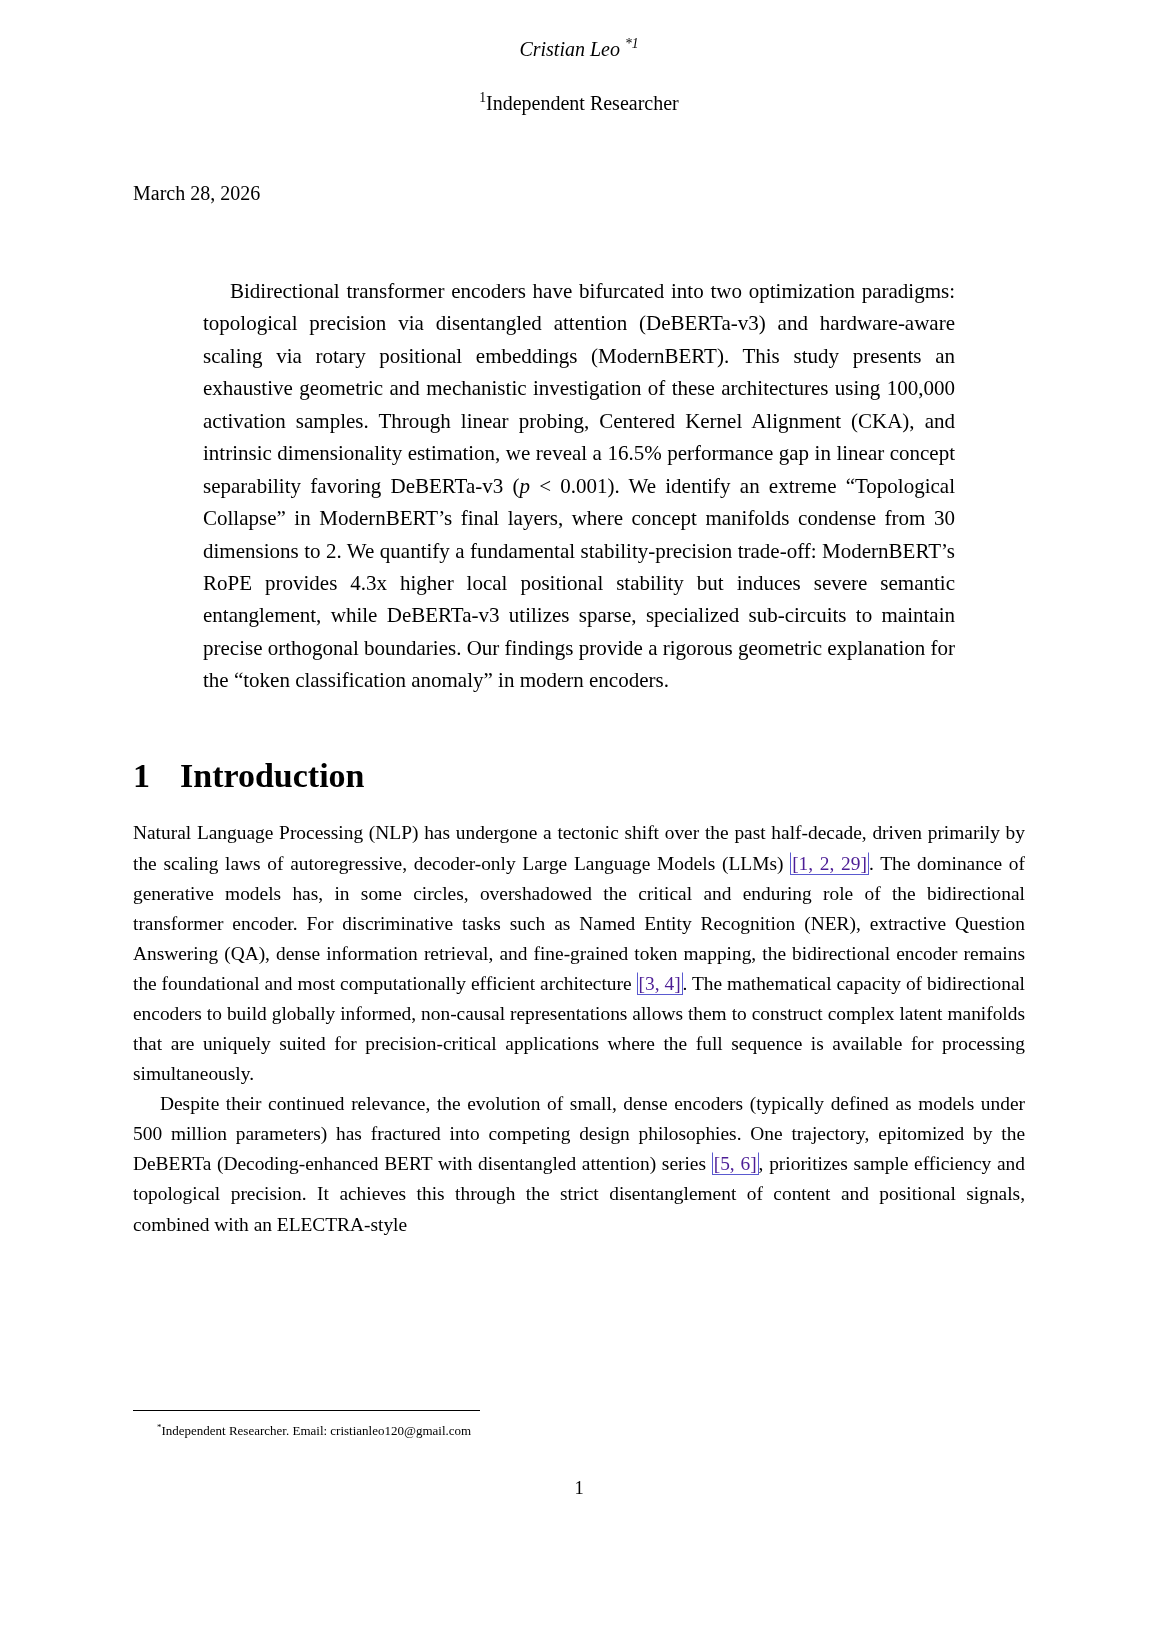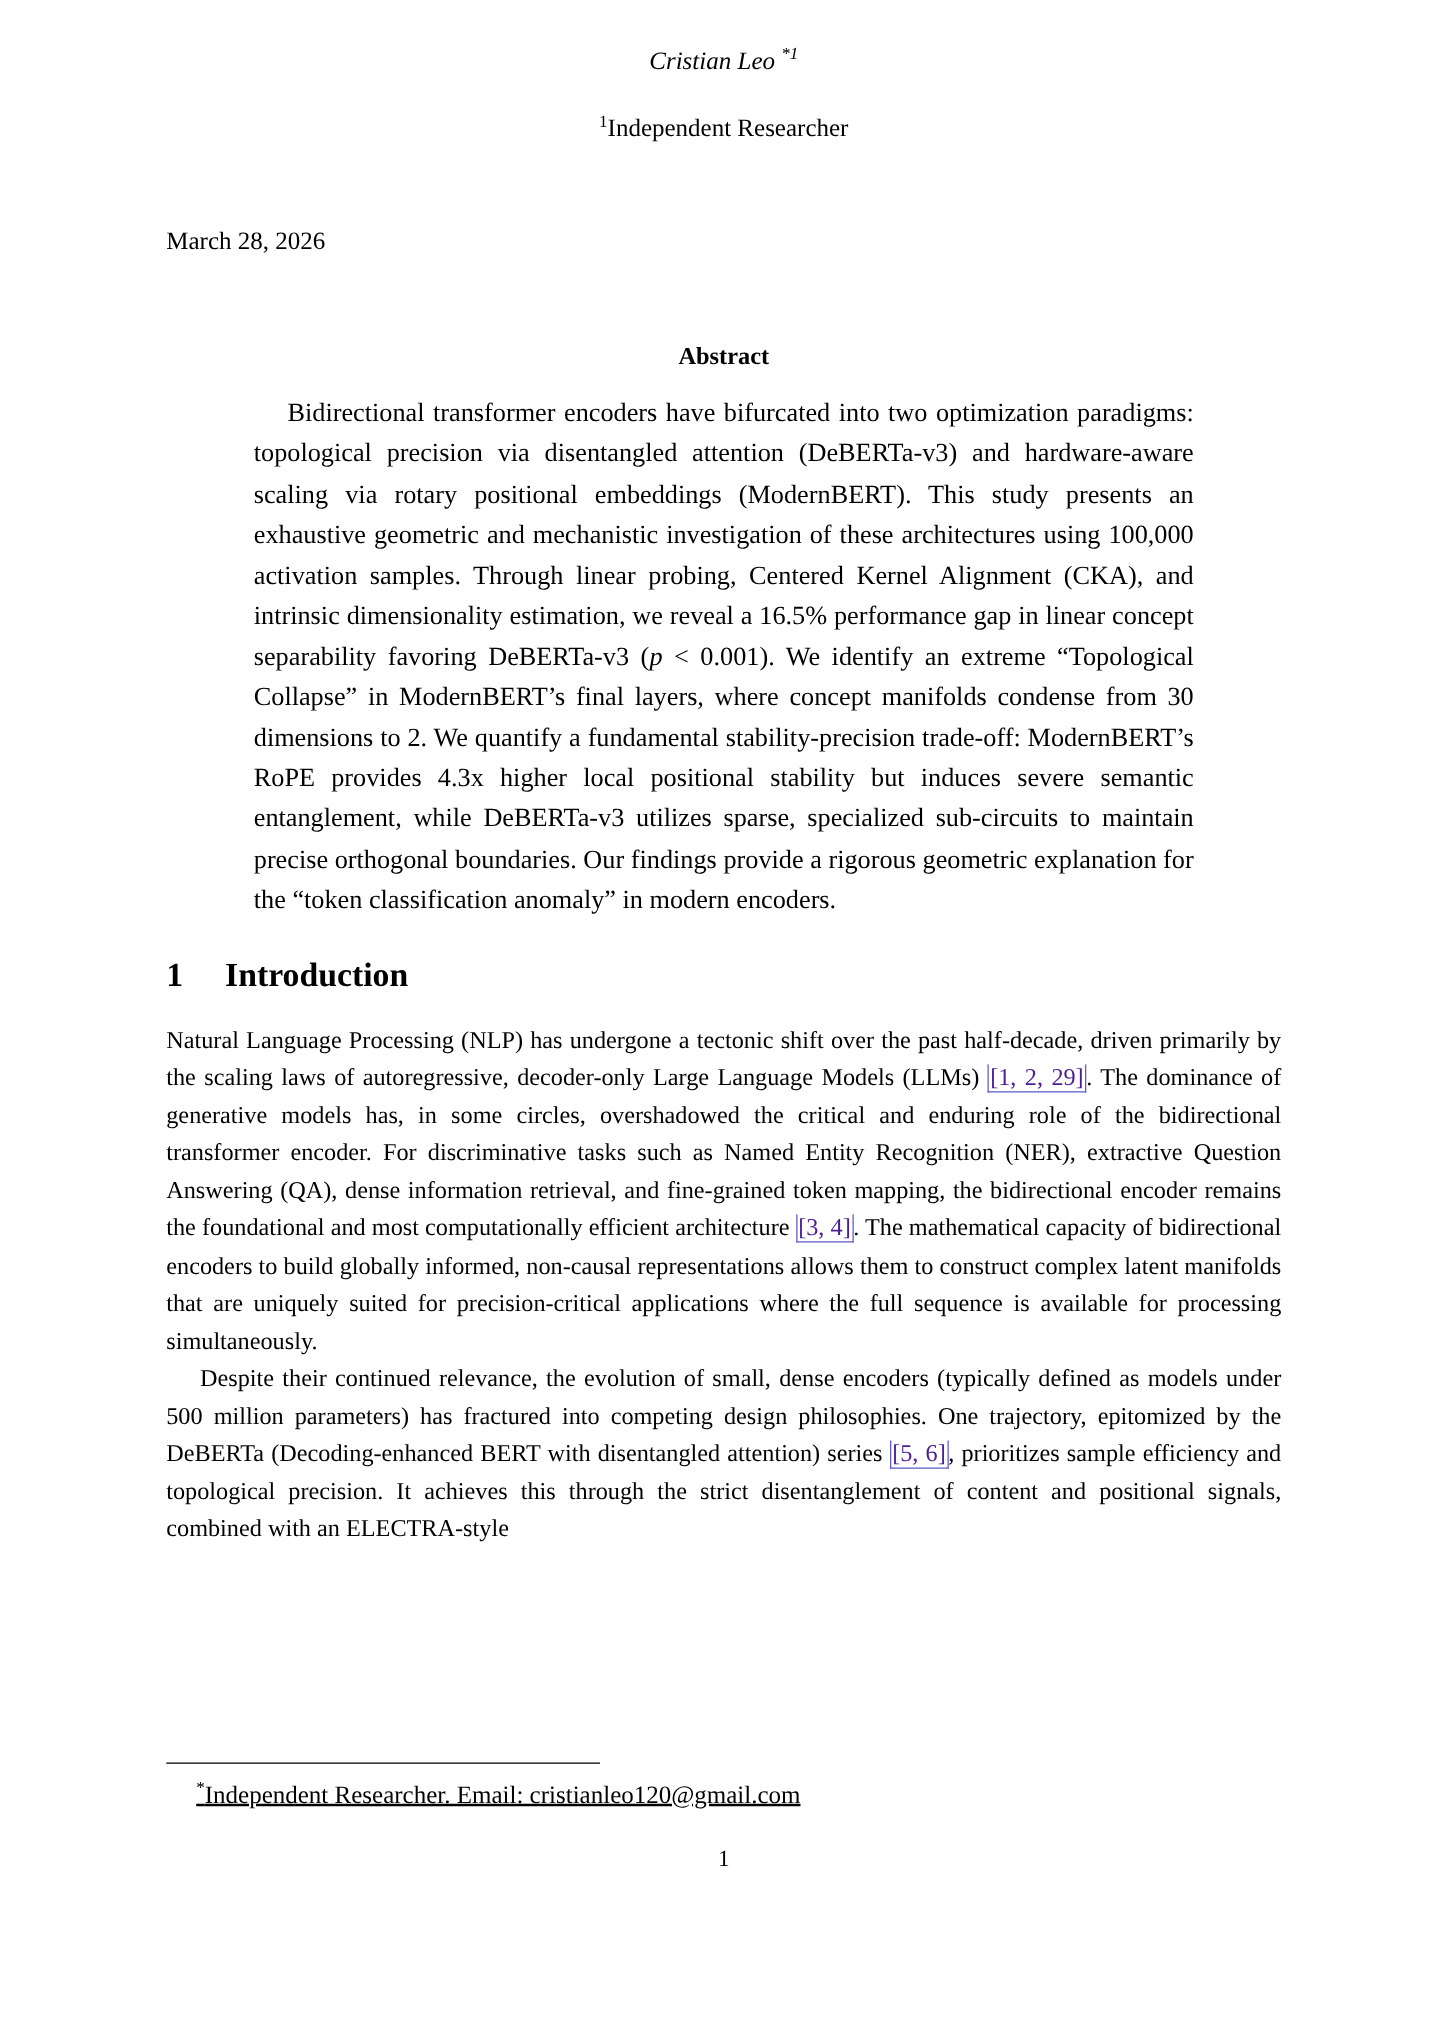--- a/index.html
+++ b/index.html
@@ -86,22 +86,22 @@
     margin-top: 27px;
     font-size: 18.6px;
     line-height: 1.55;
     text-align: justify;
     text-indent: 27px;
   }
   .keywords b { font-weight: bold; }
 
   
   h1.section {
-    margin: 28px 0 22px 0;
-    font-size: 27px;
+    margin: 59px 0 22px 0;
+    font-size: 34px;
     font-weight: bold;
     line-height: 1.2;
   }
   h1.section .num {
     display: inline-block;
     width: 47px;
   }
 
   
   p.body {
@@ -130,24 +130,23 @@
     top: 1410px;
     width: 347px;
     height: 1px;
     background: #000000;
   }
   .footnote {
     position: absolute;
     left: 133px;
     top: 1422px;
     width: 892px;
-    font-size: 20px;
+    font-size: 13px;
     line-height: 1.45;
     text-indent: 24px;
-    text-decoration: underline;
   }
   .pagenum {
     position: absolute;
     left: 0;
     top: 1478px;
     width: 1158px;
     text-align: center;
     font-size: 18.5px;
   }
   i.math { font-family: "Liberation Serif", serif; font-style: italic; }
@@ -164,21 +163,20 @@
       <span>Cristian Leo</span><span>&nbsp;</span><sup>*1</sup>
     </div>
 
     <div class="affil">
       <sup>1</sup><span>Independent Researcher</span>
     </div>
 
     <div class="date">March 28, 2026</div>
 
     <div class="abstract-block">
-      <div class="abstract-head">Abstract</div>
       <div class="abstract-body"><span>Bidirectional transformer encoders have bifurcated into two optimization paradigms: topological precision via disentangled attention (DeBERTa-v3) and hardware-aware scaling via rotary positional embeddings (ModernBERT). This study presents an exhaustive geometric and mechanistic investigation of these architectures using 100,000 activation samples. Through linear probing, Centered Kernel Alignment (CKA), and intrinsic dimensionality estimation, we reveal a 16.5% performance gap in linear concept separability favoring DeBERTa-v3 (</span><i class="math">p</i><span> &lt; 0.001</span><span>). We identify an extreme “Topological Collapse” in ModernBERT’s final layers, where concept manifolds condense from 30 dimensions to 2. We quantify a fundamental stability-precision trade-off: ModernBERT’s RoPE provides 4.3x higher local positional stability but induces severe semantic entanglement, while DeBERTa-v3 utilizes sparse, specialized sub-circuits to maintain precise orthogonal boundaries. Our findings provide a rigorous geometric explanation for the “token classification anomaly” in modern encoders.</span></div>
     </div>
 
 
     <h1 class="section"><span class="num">1</span><span>Introduction</span></h1>
 
     <p class="body"><span>Natural Language Processing (NLP) has undergone a tectonic shift over the past half-decade, driven primarily by the scaling laws of autoregressive, decoder-only Large Language Models (LLMs) </span><a class="cite" href="#">[1, 2, 29]</a><span>. The dominance of generative models has, in some circles, overshadowed the critical and enduring role of the bidirectional transformer encoder. For discriminative tasks such as Named Entity Recognition (NER), extractive Question Answering (QA), dense information retrieval, and fine-grained token mapping, the bidirectional encoder remains the foundational and most computationally efficient architecture </span><a class="cite" href="#">[3, 4]</a><span>. The mathematical capacity of bidirectional encoders to build globally informed, non-causal representations allows them to construct complex latent manifolds that are uniquely suited for precision-critical applications where the full sequence is available for processing simultaneously.</span></p>
 
     <p class="body indent"><span>Despite their continued relevance, the evolution of small, dense encoders (typically defined as models under 500 million parameters) has fractured into competing design philosophies. One trajectory, epitomized by the DeBERTa (Decoding-enhanced BERT with disentangled attention) series </span><a class="cite" href="#">[5, 6]</a><span>, prioritizes sample efficiency and topological precision. It achieves this through the strict disentanglement of content and positional signals, combined with an ELECTRA-style</span></p>
 

